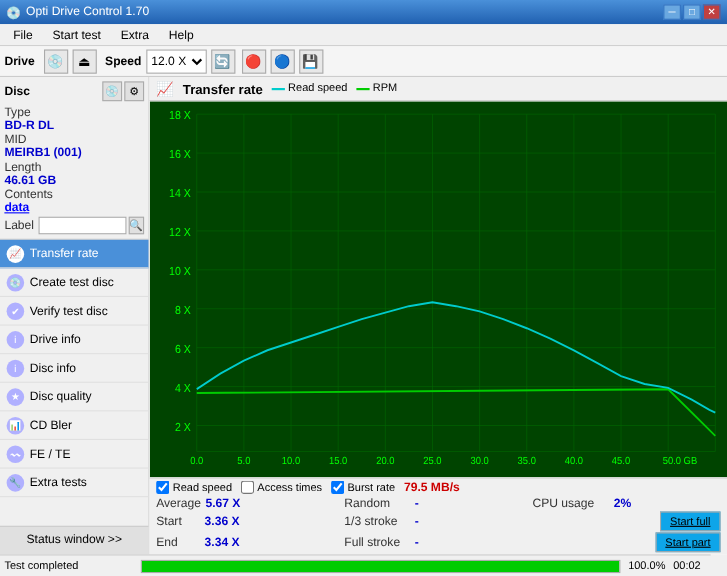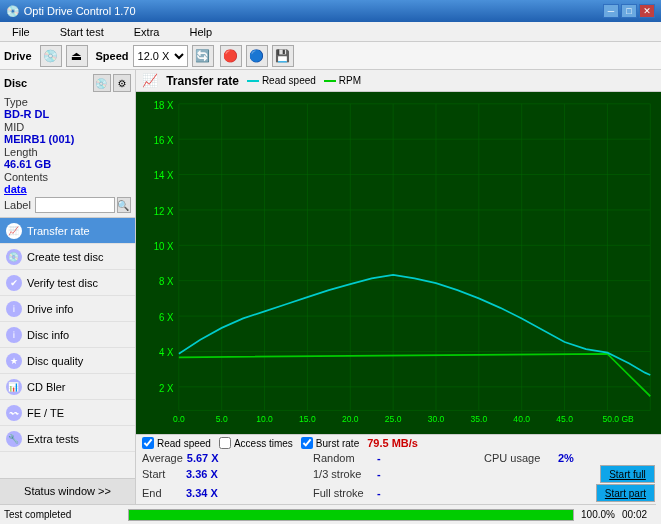--- a/index.html
+++ b/index.html
@@ -35,21 +35,21 @@
     }
     .title-btn.close { background: #c04040; }
     
     #menu-bar {
       background: #f0f0f0;
       height: 20px;
       display: flex;
       align-items: center;
       padding: 0 4px;
       border-bottom: 1px solid #ccc;
-      gap: 14px;
+      gap: 2px;
     }
     .menu-item {
       padding: 2px 8px;
       cursor: pointer;
       font-size: 11px;
     }
     
     #drive-bar {
       background: #f5f5f5;
       height: 28px;
@@ -232,21 +232,21 @@
       height: 20px;
       background: #f0f0f0;
       border-top: 1px solid #ccc;
       display: flex;
       align-items: center;
       padding: 0 4px;
       gap: 4px;
       position: absolute;
       bottom: 0;
       left: 0;
-      right: 5px;
+      right: 15px;
     }
     #status-text { font-size: 10px; min-width: 120px; }
     #progress-bar-container {
       flex: 1;
       height: 12px;
       background: #d0d0d0;
       border: 1px solid #aaa;
       position: relative;
       overflow: hidden;
     }

